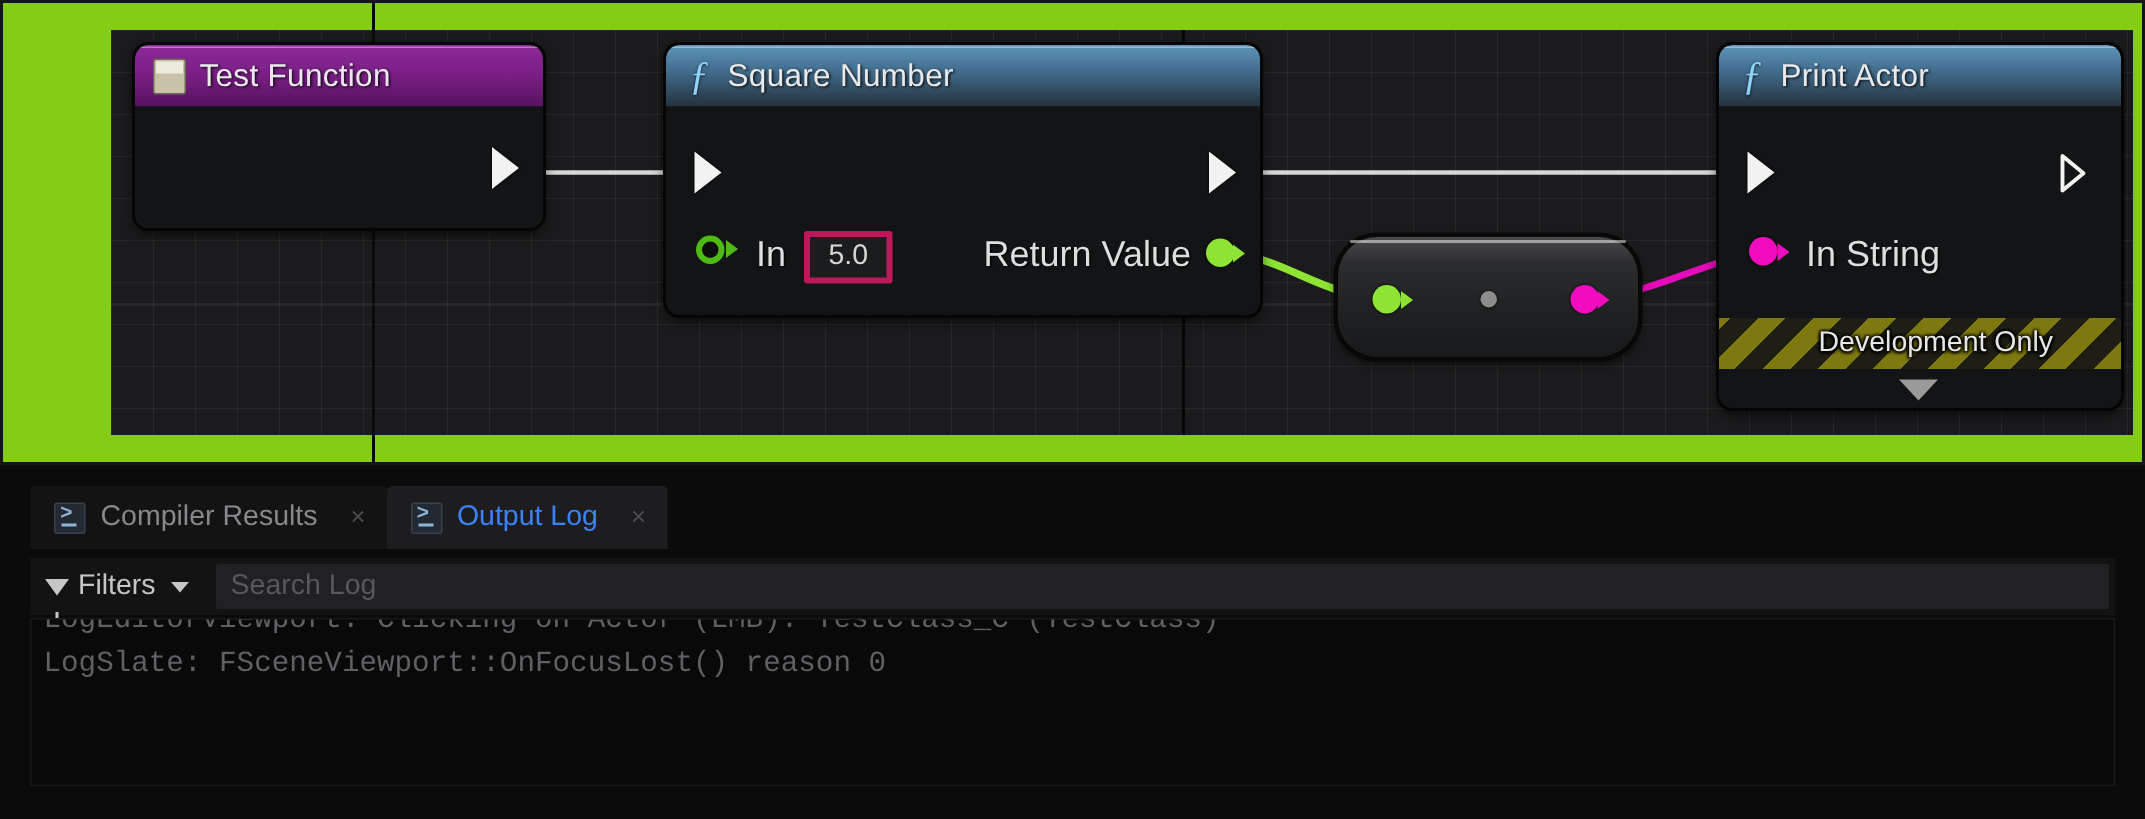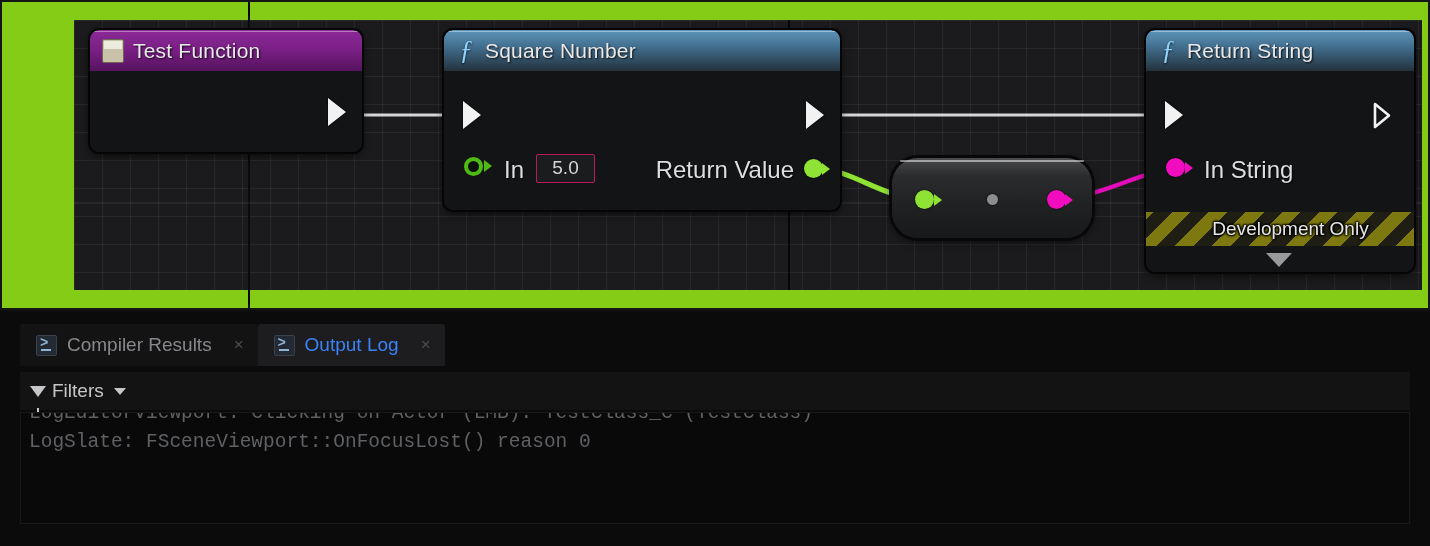--- a/index.html
+++ b/index.html
@@ -115,21 +115,21 @@
   .arrow-green { border-left:8px solid #8ee335; }
   .arrow-green-dark { border-left:8px solid #4fba14; }
   .arrow-magenta { border-left:8px solid #f20cc0; }
 
   .pin-label {
     position: absolute; color: #dddedf; font-size: 24px; white-space: nowrap;
     text-shadow: 1px 1px 1px rgba(0,0,0,0.8);
   }
   .value-box {
     position: absolute;
-    border: 1px solid #be185d; border-radius: 2px;
+    border: 4px solid #be185d; border-radius: 2px;
     background: #1a1c1d; color: #d6d6d6;
     font-size: 19px; padding: 2px 10px 3px;
     text-align: center;
   }
 
   
   #conv-node {
     position: absolute;
     border-radius: 26px;
     background: linear-gradient(180deg,#4a4a4c 0%, #2b2c2d 22%, #202122 60%, #18191a 100%);
@@ -305,21 +305,21 @@
       <div class="pin-dot pin-green-filled" style="left:23px; top:32px;"></div>
       <div class="pin-arrow arrow-green" style="left:42px; top:36px;"></div>
       <div class="conv-center-dot" style="left:95px; top:36px;"></div>
       <div class="pin-dot pin-magenta-filled" style="right:26px; top:32px;"></div>
       <div class="pin-arrow arrow-magenta" style="right:19px; top:36px;"></div>
     </div>
 
     <div class="node" id="node-print-string" style="left:1144px; top:28px; width:268px; height:242px;">
       <div class="node-header hdr-blue">
         <div class="fn-script-icon">ƒ</div>
-        <div class="node-title">Return String</div>
+        <div class="node-title">Print Actor</div>
       </div>
       <div class="node-body" style="height:201px;">
 
         <div class="exec-pin" style="left:19px; top:30px;"></div>
 
         <div class="exec-pin-hollow" style="right:22px; top:31px;">
           <svg width="19" height="27" viewBox="0 0 19 27">
             <path d="M 2,2 L 16,13.5 L 2,25 Z" fill="none" stroke="#f2f2f2" stroke-width="2.6" stroke-linejoin="round"></path>
           </svg>
         </div>
@@ -350,20 +350,21 @@
         <div class="tab-close">×</div>
       </div>
     </div>
 
     <div id="toolbar">
       <div id="filters-btn">
         <div class="funnel-icon"></div>
         <div id="filters-label">Filters</div>
         <div class="caret-down"></div>
       </div>
+      <input id="search-input" type="text" placeholder="Search Log" style="">
     </div>
 
     <div id="log-view">
       <div class="log-line log-clip-top">LogEditorViewport: Clicking on Actor (LMB): TestClass_C (TestClass)</div>
       <div class="log-line">LogSlate: FSceneViewport::OnFocusLost() reason 0</div>
     </div>
 
   </div>
 </div>
 

